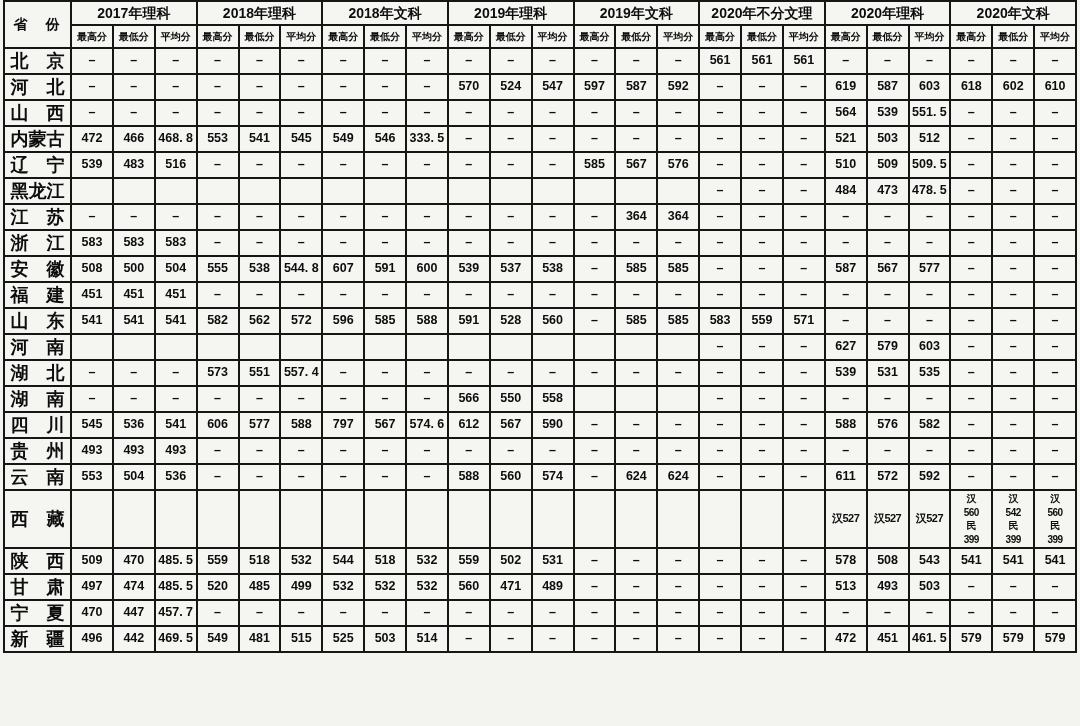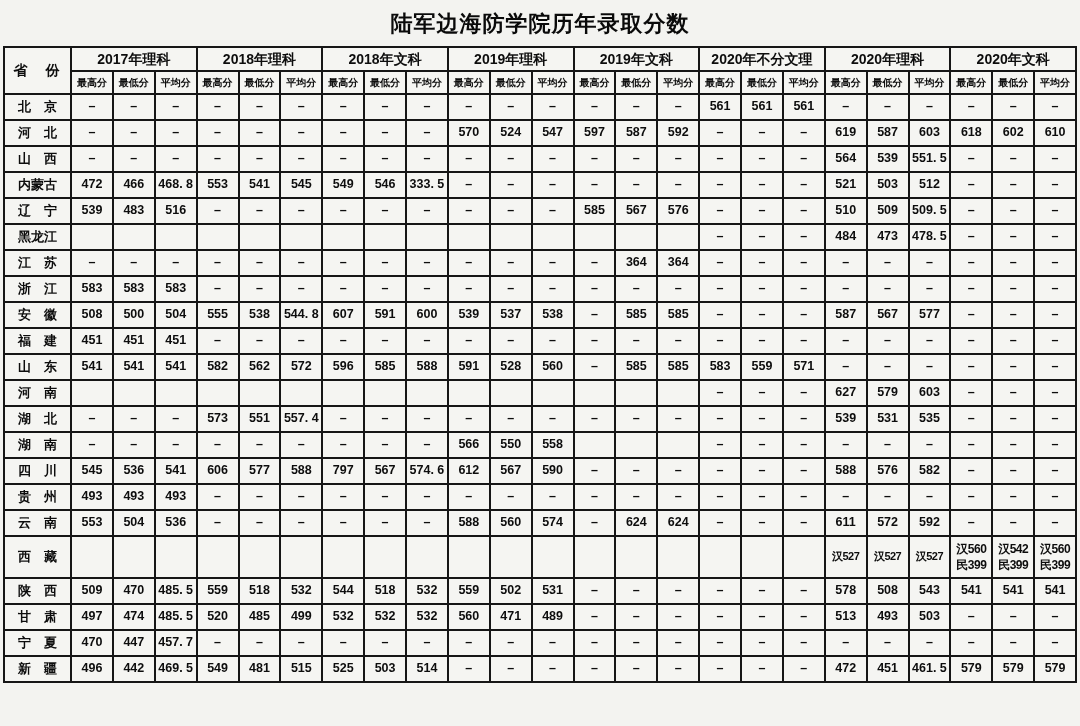--- a/index.html
+++ b/index.html
@@ -30,31 +30,30 @@
     text-align:center;
     vertical-align:middle;
     padding:0;
     font-weight:bold;
     overflow:hidden;
     white-space:normal;
   }
   th.prov-h { font-size:14px; letter-spacing:2px;border-radius:22px; }
   th.group-h { font-size:14px; height:22px; line-height:1; }
   th.sub-h  { font-size:10px; height:21px; line-height:1; letter-spacing:0; }
-  tbody th.prov { font-size:13px; height:24px;margin-left:31px; }
+  tbody th.prov { font-size:18px; height:24px;margin-left:31px; }
   tbody td { font-size:12.5px; height:24px; line-height:1.05; }
   tbody td.hz   { font-size:11px; letter-spacing:-0.5px; }
-  tbody td.tiny { font-size:12px; line-height:1.35; letter-spacing:-0.5px; padding:1px 2px; }
+  tbody td.tiny { font-size:10px; line-height:1.35; letter-spacing:-0.5px; padding:1px 8px; }
   tr.tall th, tr.tall td { height:38px; }
 </style>
 </head>
 <body>
 
 <div class="page">
-  <div class="title">陆军边海防学院历年录取分数</div>
   <table class="scores">
     <colgroup id="colgroup">
         <col style="width: 67px;">
         <col>
         <col>
         <col>
         <col>
         <col>
         <col>
         <col>

